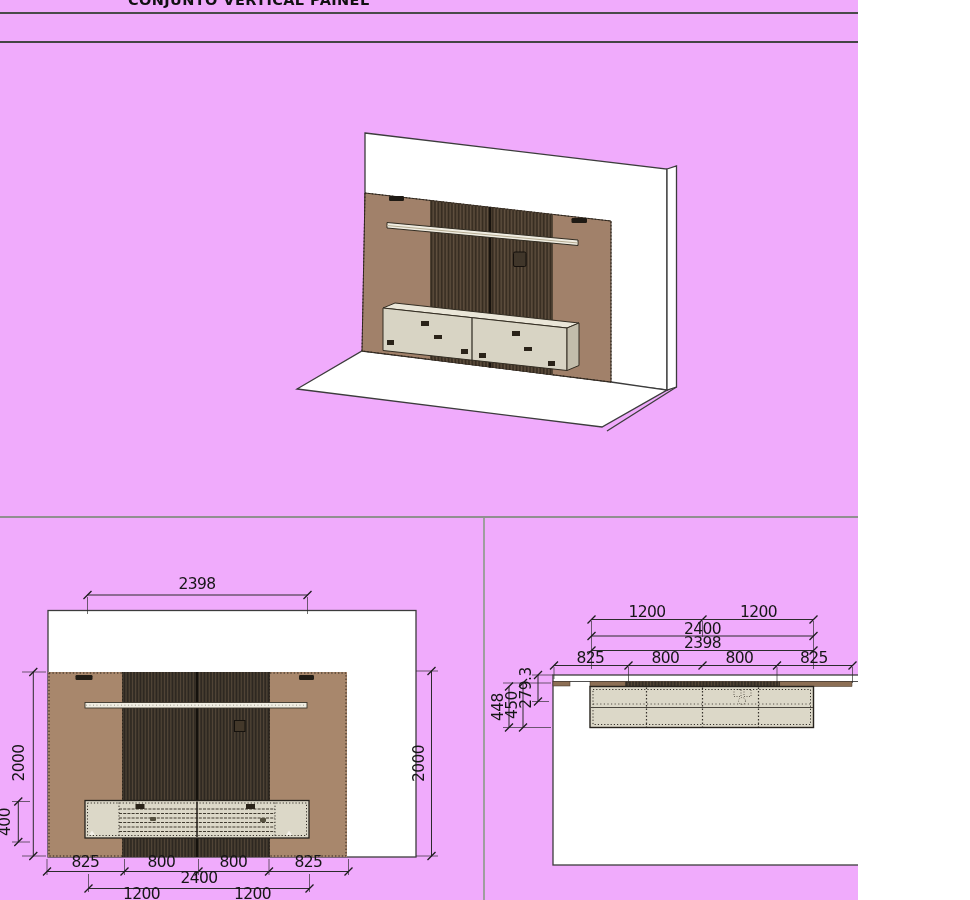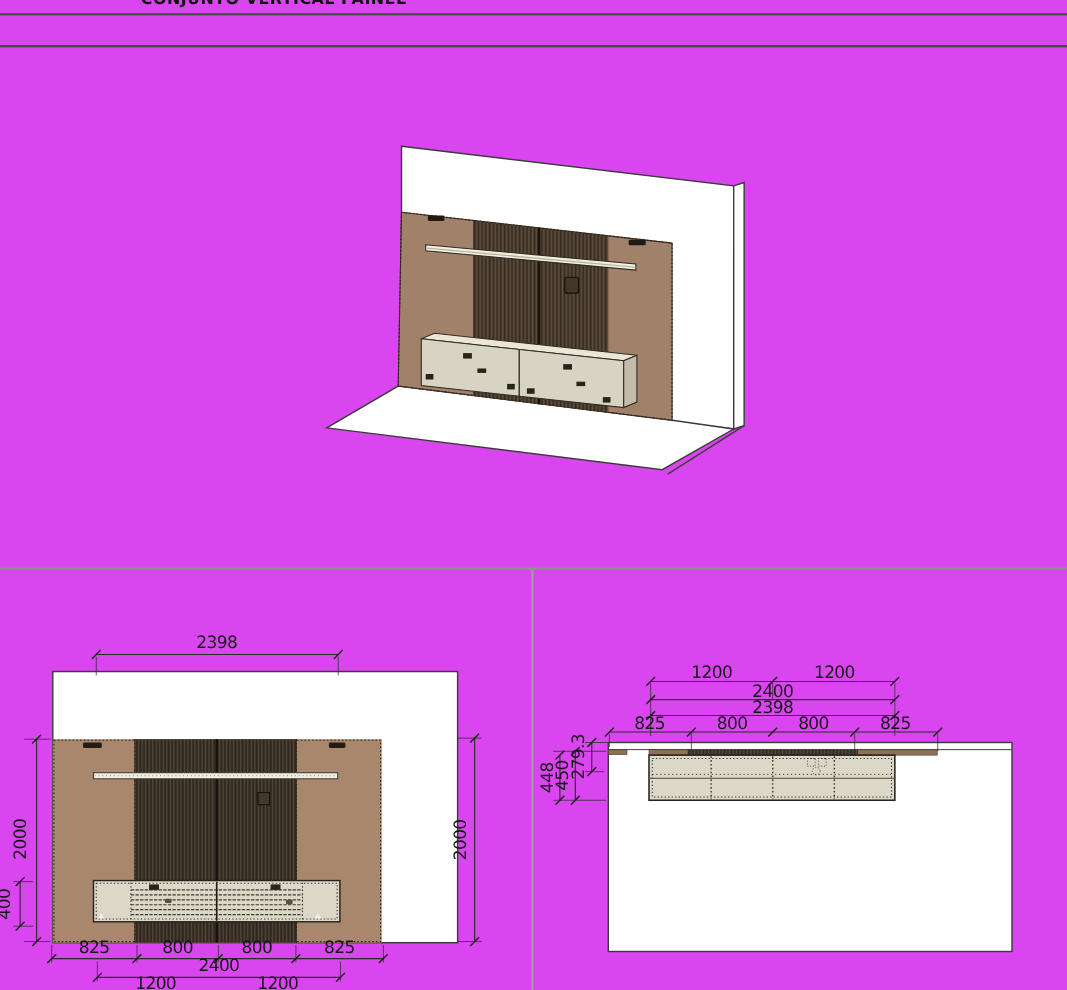--- a/index.html
+++ b/index.html
@@ -1,16 +1,16 @@
 <!DOCTYPE html>
 <html><head>
 <meta charset="utf-8">
 <style>
   html,body{margin:0;padding:0;background:#fff;}
-  .page{position:relative;width:970px;height:900px;background:#d946ef;overflow:hidden;
+  .page{position:relative;width:858px;height:900px;background:#f0abfc;overflow:hidden;
         font-family:"DejaVu Sans","Liberation Sans",sans-serif;}
   .sheet-title{position:absolute;left:128px;top:-8px;width:240px;
         font-size:14.5px;font-weight:bold;letter-spacing:.4px;color:#111;white-space:nowrap;}
   .rule{position:absolute;left:0;width:970px;background:#4a4a4a;}
   .rule-top{top:12px;height:1.6px;}
   .rule-bottom{top:40.5px;height:2px;background:#454545;}
   .divider-h{position:absolute;left:0;top:516px;width:970px;height:2px;background:#909090;}
   .divider-v{position:absolute;left:483px;top:518px;width:1.6px;height:382px;background:#9e9e9e;}
   svg{position:absolute;display:block;}
   .svg-iso{left:0;top:43px;}

